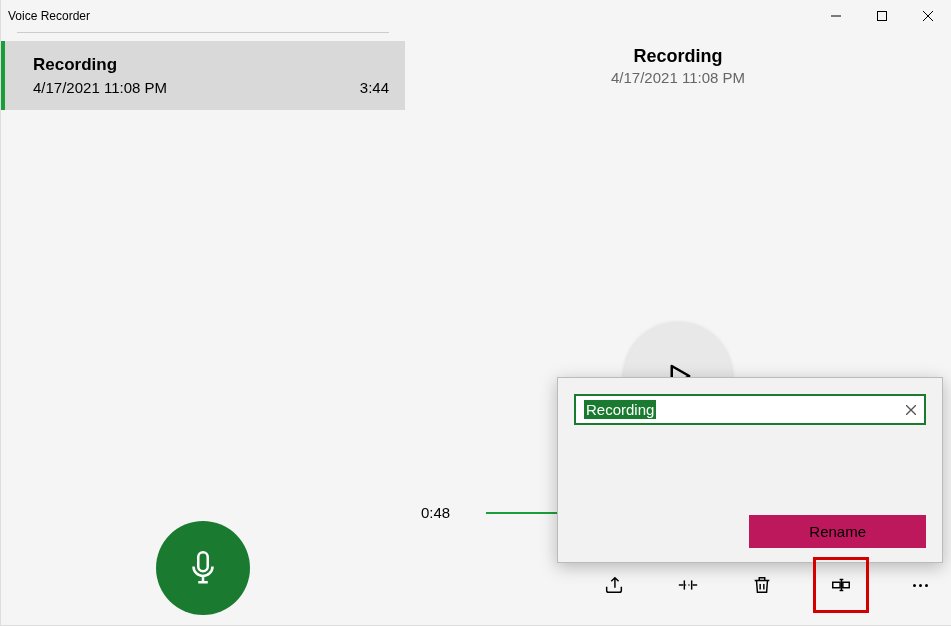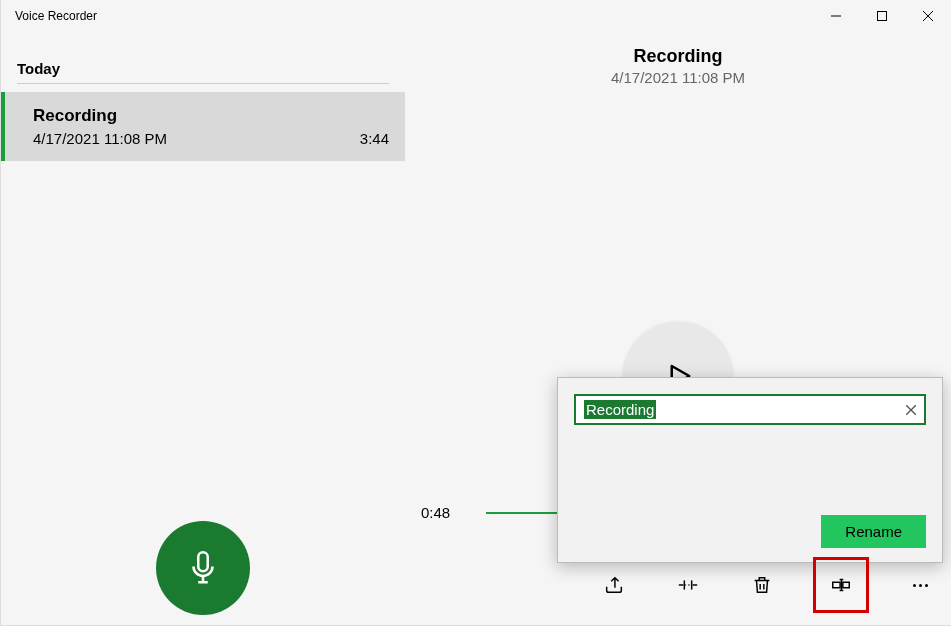--- a/index.html
+++ b/index.html
@@ -1,19 +1,19 @@
 <!DOCTYPE html>
 <html><head>
   <meta charset="utf-8">
   <style>
     * { box-sizing: border-box; margin: 0; padding: 0; font-family: "Segoe UI", sans-serif; }
     body { width: 951px; height: 626px; background: #f5f5f5; position: relative; overflow: hidden; border-left: 1px solid #ddd; border-bottom: 1px solid #ddd; }
     
     .titlebar { height: 32px; display: flex; align-items: center; background: #f5f5f5; }
-    .titlebar-title { font-size: 12px; padding-left: 14px; color: #000; }
+    .titlebar-title { font-size: 12px; padding-left: 7px; color: #000; }
     .titlebar-controls { margin-left: auto; display: flex; }
     .titlebar-btn { width: 46px; height: 32px; display: flex; align-items: center; justify-content: center; background: transparent; border: none; cursor: pointer; }
     .titlebar-btn svg { width: 10px; height: 10px; }
     
     .left-pane { position: absolute; left: 0; top: 32px; width: 404px; bottom: 0; background: #f5f5f5; }
     .section-header { padding: 28px 16px 6px 16px; font-size: 15px; font-weight: 600; color: #000; }
     .section-rule { margin: 0 16px 8px 16px; border: none; border-top: 1px solid #ccc; }
     
     .recording-item { background: #d9d9d9; padding: 14px 16px 14px 28px; border-left: 4px solid #1a9e3c; position: relative; left: 0; }
     .recording-item-title { font-size: 17px; font-weight: 600; color: #000; margin-bottom: 4px; }
@@ -37,21 +37,21 @@
     .bottom-toolbar { position: absolute; bottom: 12px; right: 8px; display: flex; gap: 28px; align-items: center; }
     .tool-btn { width: 46px; height: 46px; display: flex; align-items: center; justify-content: center; background: transparent; border: none; cursor: pointer; }
     .tool-btn svg { width: 22px; height: 22px; }
     .rename-highlight { border: 3px solid #d40000; padding: 2px; }
     
     .rename-popup { position: absolute; top: 377px; right: 8px; width: 386px; background: #f2f2f2; border: 1px solid #bbb; box-shadow: 0 4px 16px rgba(0,0,0,0.25); padding: 16px 16px 14px 16px; }
     .rename-input-wrap { border: 2px solid #1a7a30; background: #fff; display: flex; align-items: center; padding: 4px 8px; }
     .selected-text { background: #1a7a30; color: #fff; padding: 1px 2px; font-size: 15px; }
     .rename-clear { background: transparent; border: none; cursor: pointer; font-size: 14px; color: #555; }
     .rename-actions { display: flex; justify-content: flex-end; margin-top: 90px; }
-    .rename-confirm { background: #22c55e; border: none; padding: 8px 24px; font-size: 15px; cursor: pointer; }
+    .rename-confirm { background: #be185d; border: none; padding: 8px 60px; font-size: 15px; cursor: pointer; }
     
     .more-dots { display: flex; gap: 3px; }
     .more-dots span { width: 3px; height: 3px; border-radius: 50%; background: #000; }
   </style>
 </head>
 <body>
 
 <div class="titlebar">
   <div class="titlebar-title">Voice Recorder</div>
   <div class="titlebar-controls">
@@ -68,21 +68,20 @@
     <button class="titlebar-btn">
       <svg viewBox="0 0 10 10">
           <line x1="0" y1="0" x2="10" y2="10" stroke="#000" stroke-width="1"></line>
           <line x1="10" y1="0" x2="0" y2="10" stroke="#000" stroke-width="1"></line>
         </svg>
     </button>
   </div>
 </div>
 
 <div class="left-pane">
-  <div class="section-header">Today</div>
   <hr class="section-rule">
   <div class="recording-item">
     <div class="recording-item-title">Recording</div>
     <div class="recording-item-row">
       <span>4/17/2021 11:08 PM</span>
       <span>3:44</span>
     </div>
   </div>
 
   <button class="record-button">

